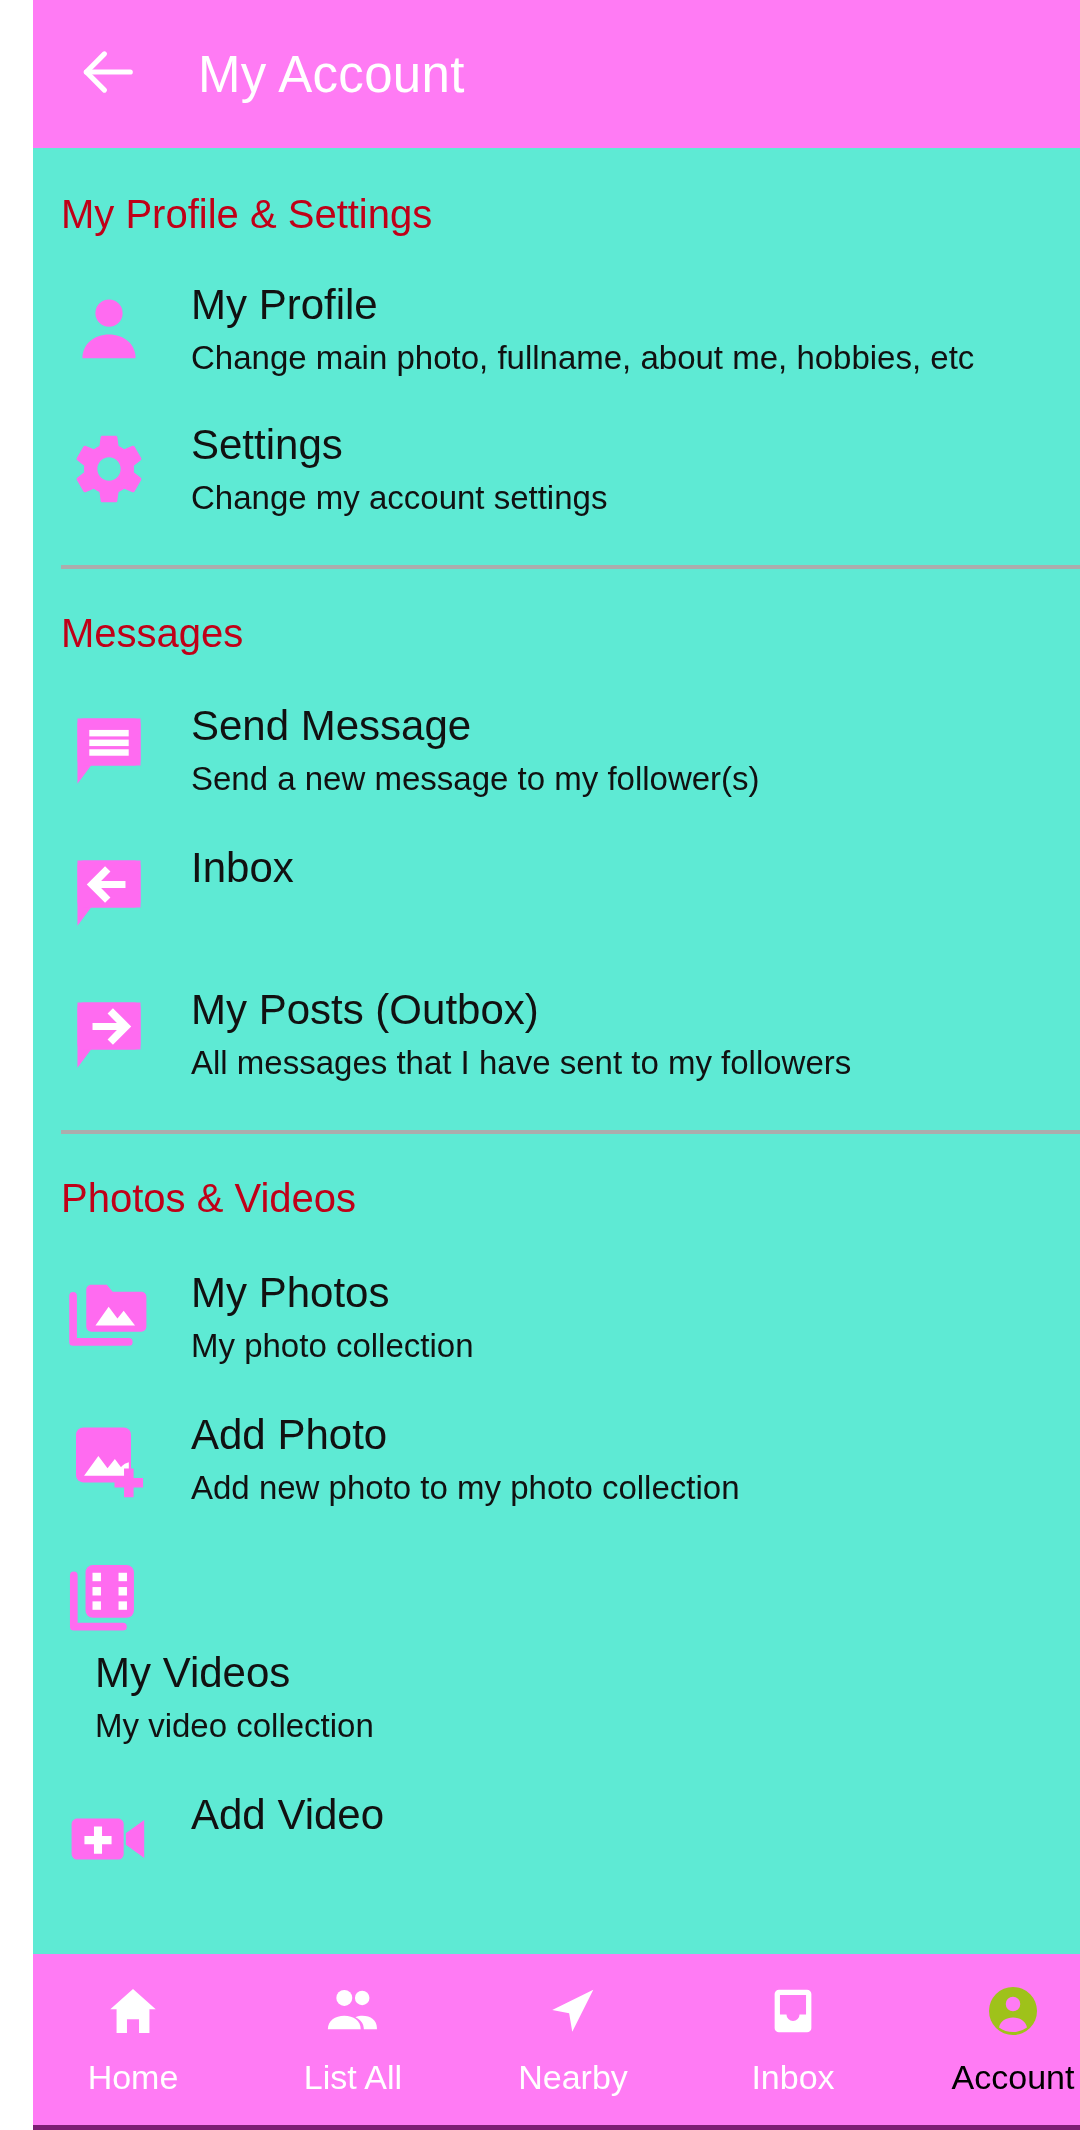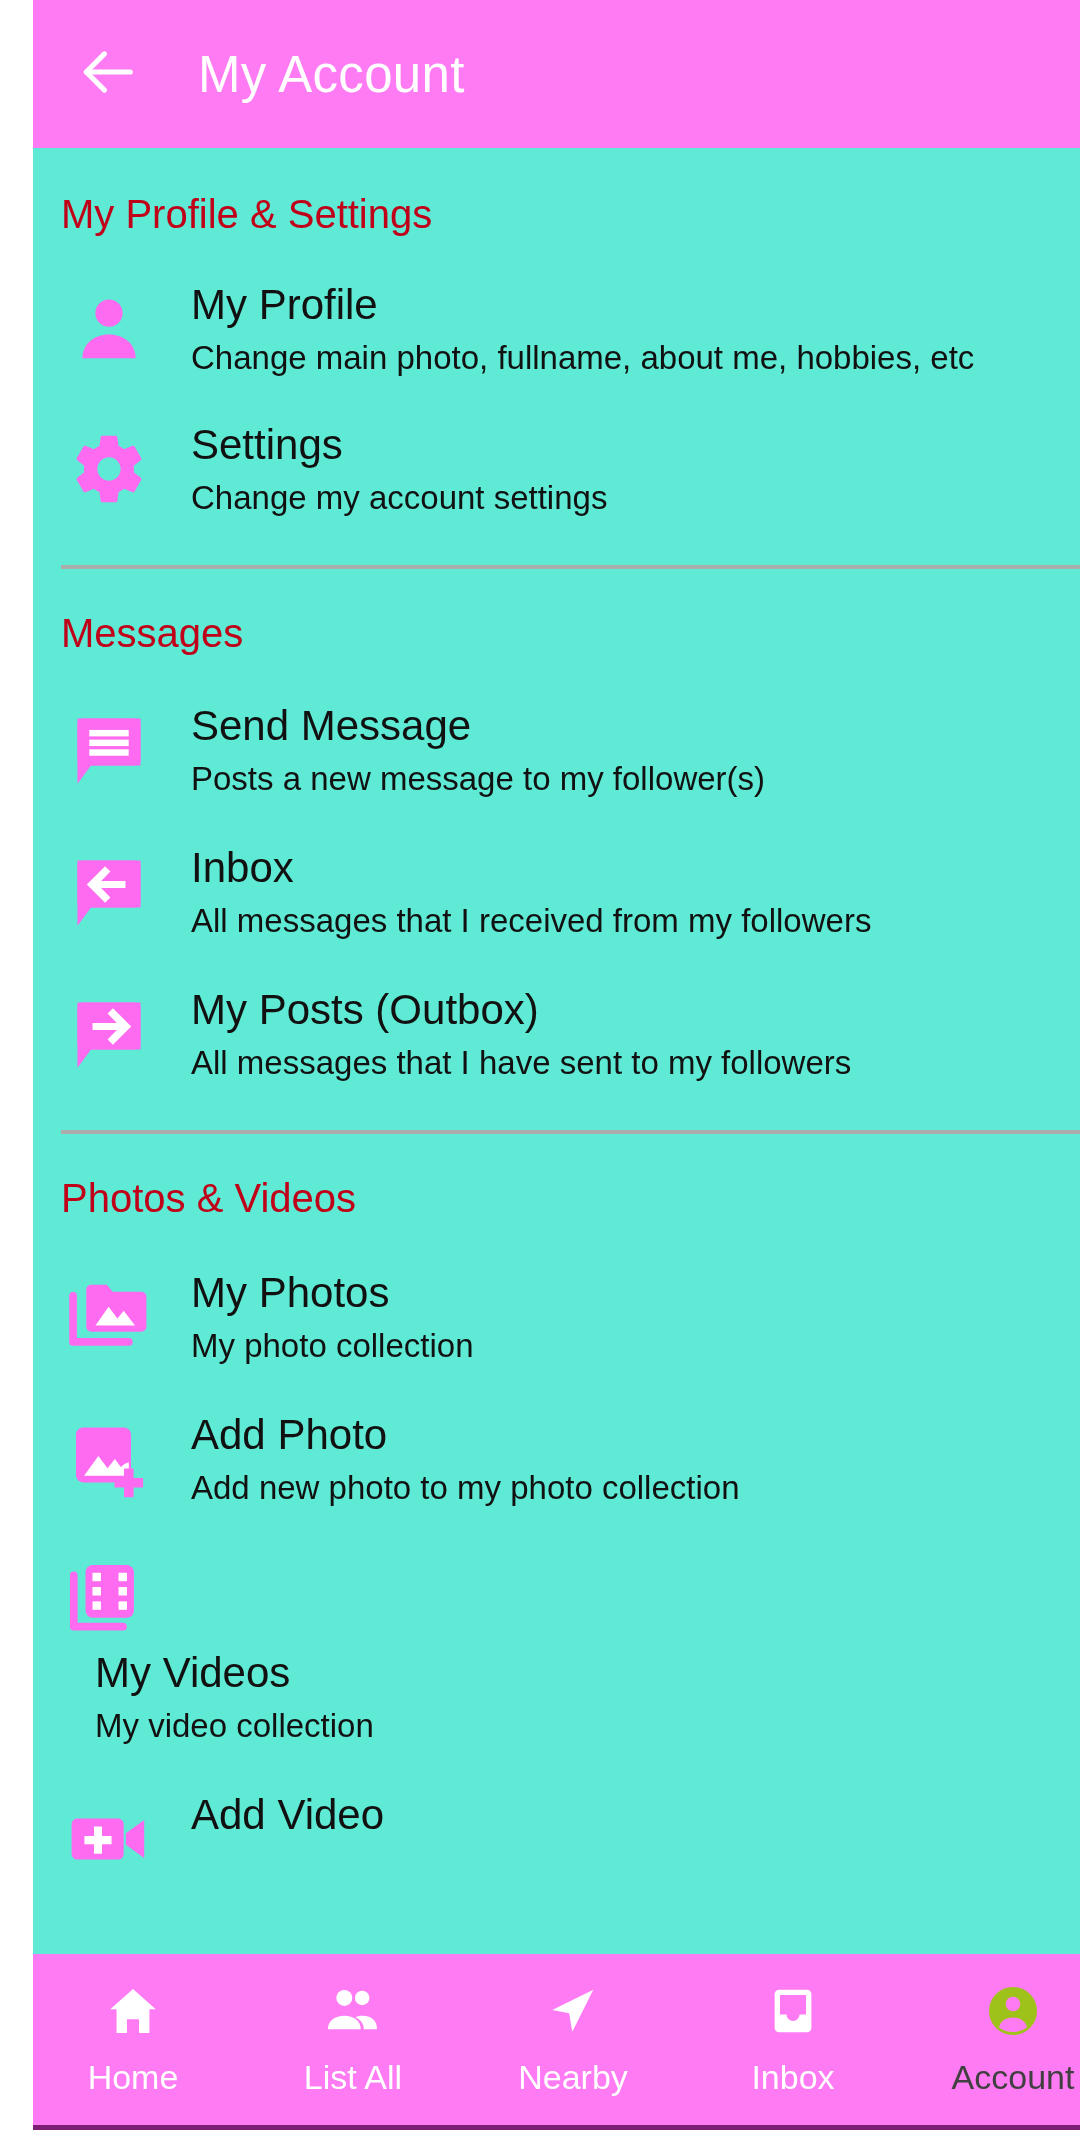--- a/index.html
+++ b/index.html
@@ -85,21 +85,21 @@
   }
   .navitem {
     flex: 1 1 0; height: 171px;
     display: flex; flex-direction: column; align-items: center;
     padding-top: 26px; cursor: pointer;
   }
   .nav-icon { height: 62px; display: flex; align-items: center; justify-content: center; }
   .nav-label {
     font-size: 34px; color: #ffffff; margin-top: 16px; font-weight: 400;
   }
-  .navitem.active .nav-label { color: #404040; }
+  .navitem.active .nav-label { color: #000000; }
 </style>
 </head>
 <body>
 
 <div class="phone">
 
   <div class="appbar">
     <div class="back-btn">
       <span>
         <svg width="62" height="62" viewBox="0 0 24 24" fill="none" stroke="#ffffff" stroke-width="2" stroke-linecap="round" stroke-linejoin="round">
@@ -149,35 +149,34 @@
         <svg width="86" height="86" viewBox="0 0 24 24">
           <path d="M3.2 3.2h17.6v13.1H7.0L3.2 21.4z" fill="#FF6BF0" rx="1"></path>
           <rect x="3.2" y="3.2" width="17.6" height="13.1" rx="1.6" fill="#FF6BF0"></rect>
           <rect x="6.5" y="6.4" width="11" height="1.8" fill="#ffffff"></rect>
           <rect x="6.5" y="9.1" width="11" height="1.8" fill="#ffffff"></rect>
           <rect x="6.5" y="11.8" width="11" height="1.8" fill="#ffffff"></rect>
         </svg>
       </div>
       <div class="row-text">
         <div class="row-title">Send Message</div>
-        <div class="row-sub">Posts a new message to my follower(s)</div>
+        <div class="row-sub">Send a new message to my follower(s)</div>
       </div>
     </div>
 
     <div class="row r-inbox">
       <div class="row-icon">
         <svg width="86" height="86" viewBox="0 0 24 24">
           <path d="M3.2 3.2h17.6v13.1H7.0L3.2 21.4z" fill="#FF6BF0"></path>
           <rect x="3.2" y="3.2" width="17.6" height="13.1" rx="1.6" fill="#FF6BF0"></rect>
           <path d="M16.6 8.9H9.8l2.6-2.6-1.5-1.5-5.1 5.1 5.1 5.1 1.5-1.5-2.6-2.6h6.8z" fill="#ffffff"></path>
         </svg>
       </div>
       <div class="row-text">
         <div class="row-title">Inbox</div>
-        <div class="row-sub">All messages that I received from my followers</div>
       </div>
     </div>
 
     <div class="row r-outbox">
       <div class="row-icon">
         <svg width="86" height="86" viewBox="0 0 24 24">
           <path d="M3.2 3.2h17.6v13.1H7.0L3.2 21.4z" fill="#FF6BF0"></path>
           <rect x="3.2" y="3.2" width="17.6" height="13.1" rx="1.6" fill="#FF6BF0"></rect>
           <path d="M7.4 8.9h6.8l-2.6-2.6 1.5-1.5 5.1 5.1-5.1 5.1-1.5-1.5 2.6-2.6H7.4z" fill="#ffffff"></path>
         </svg>

